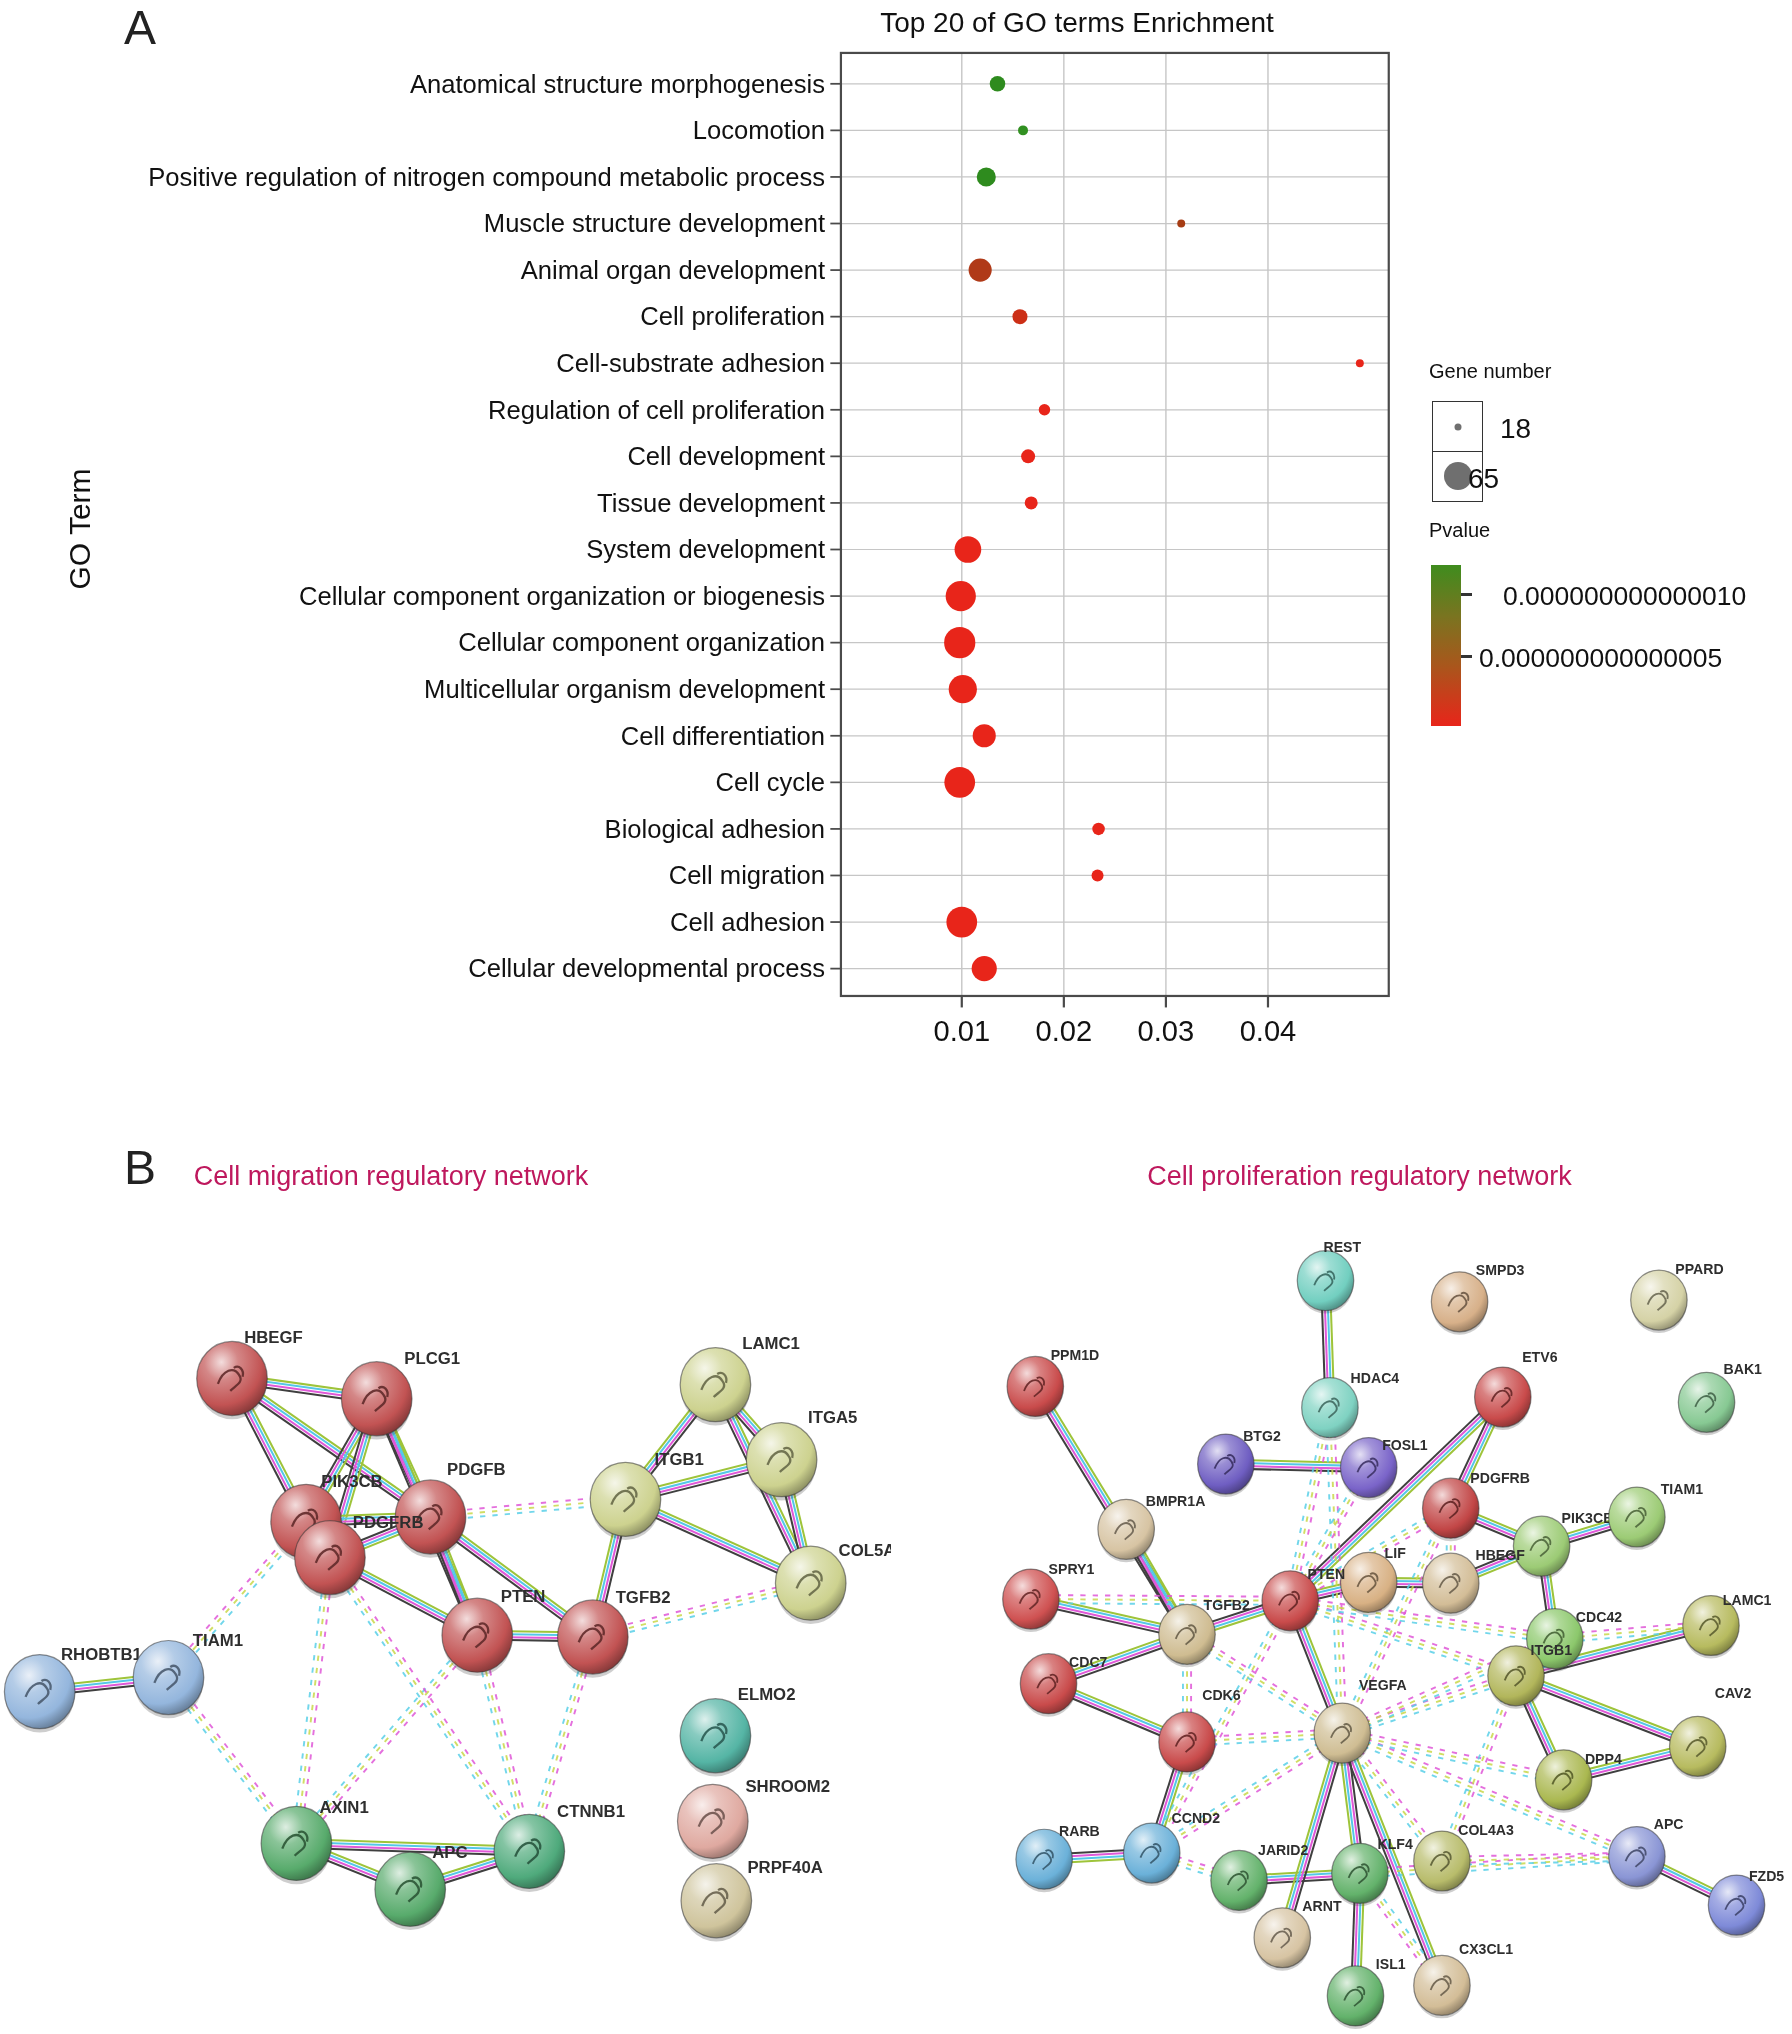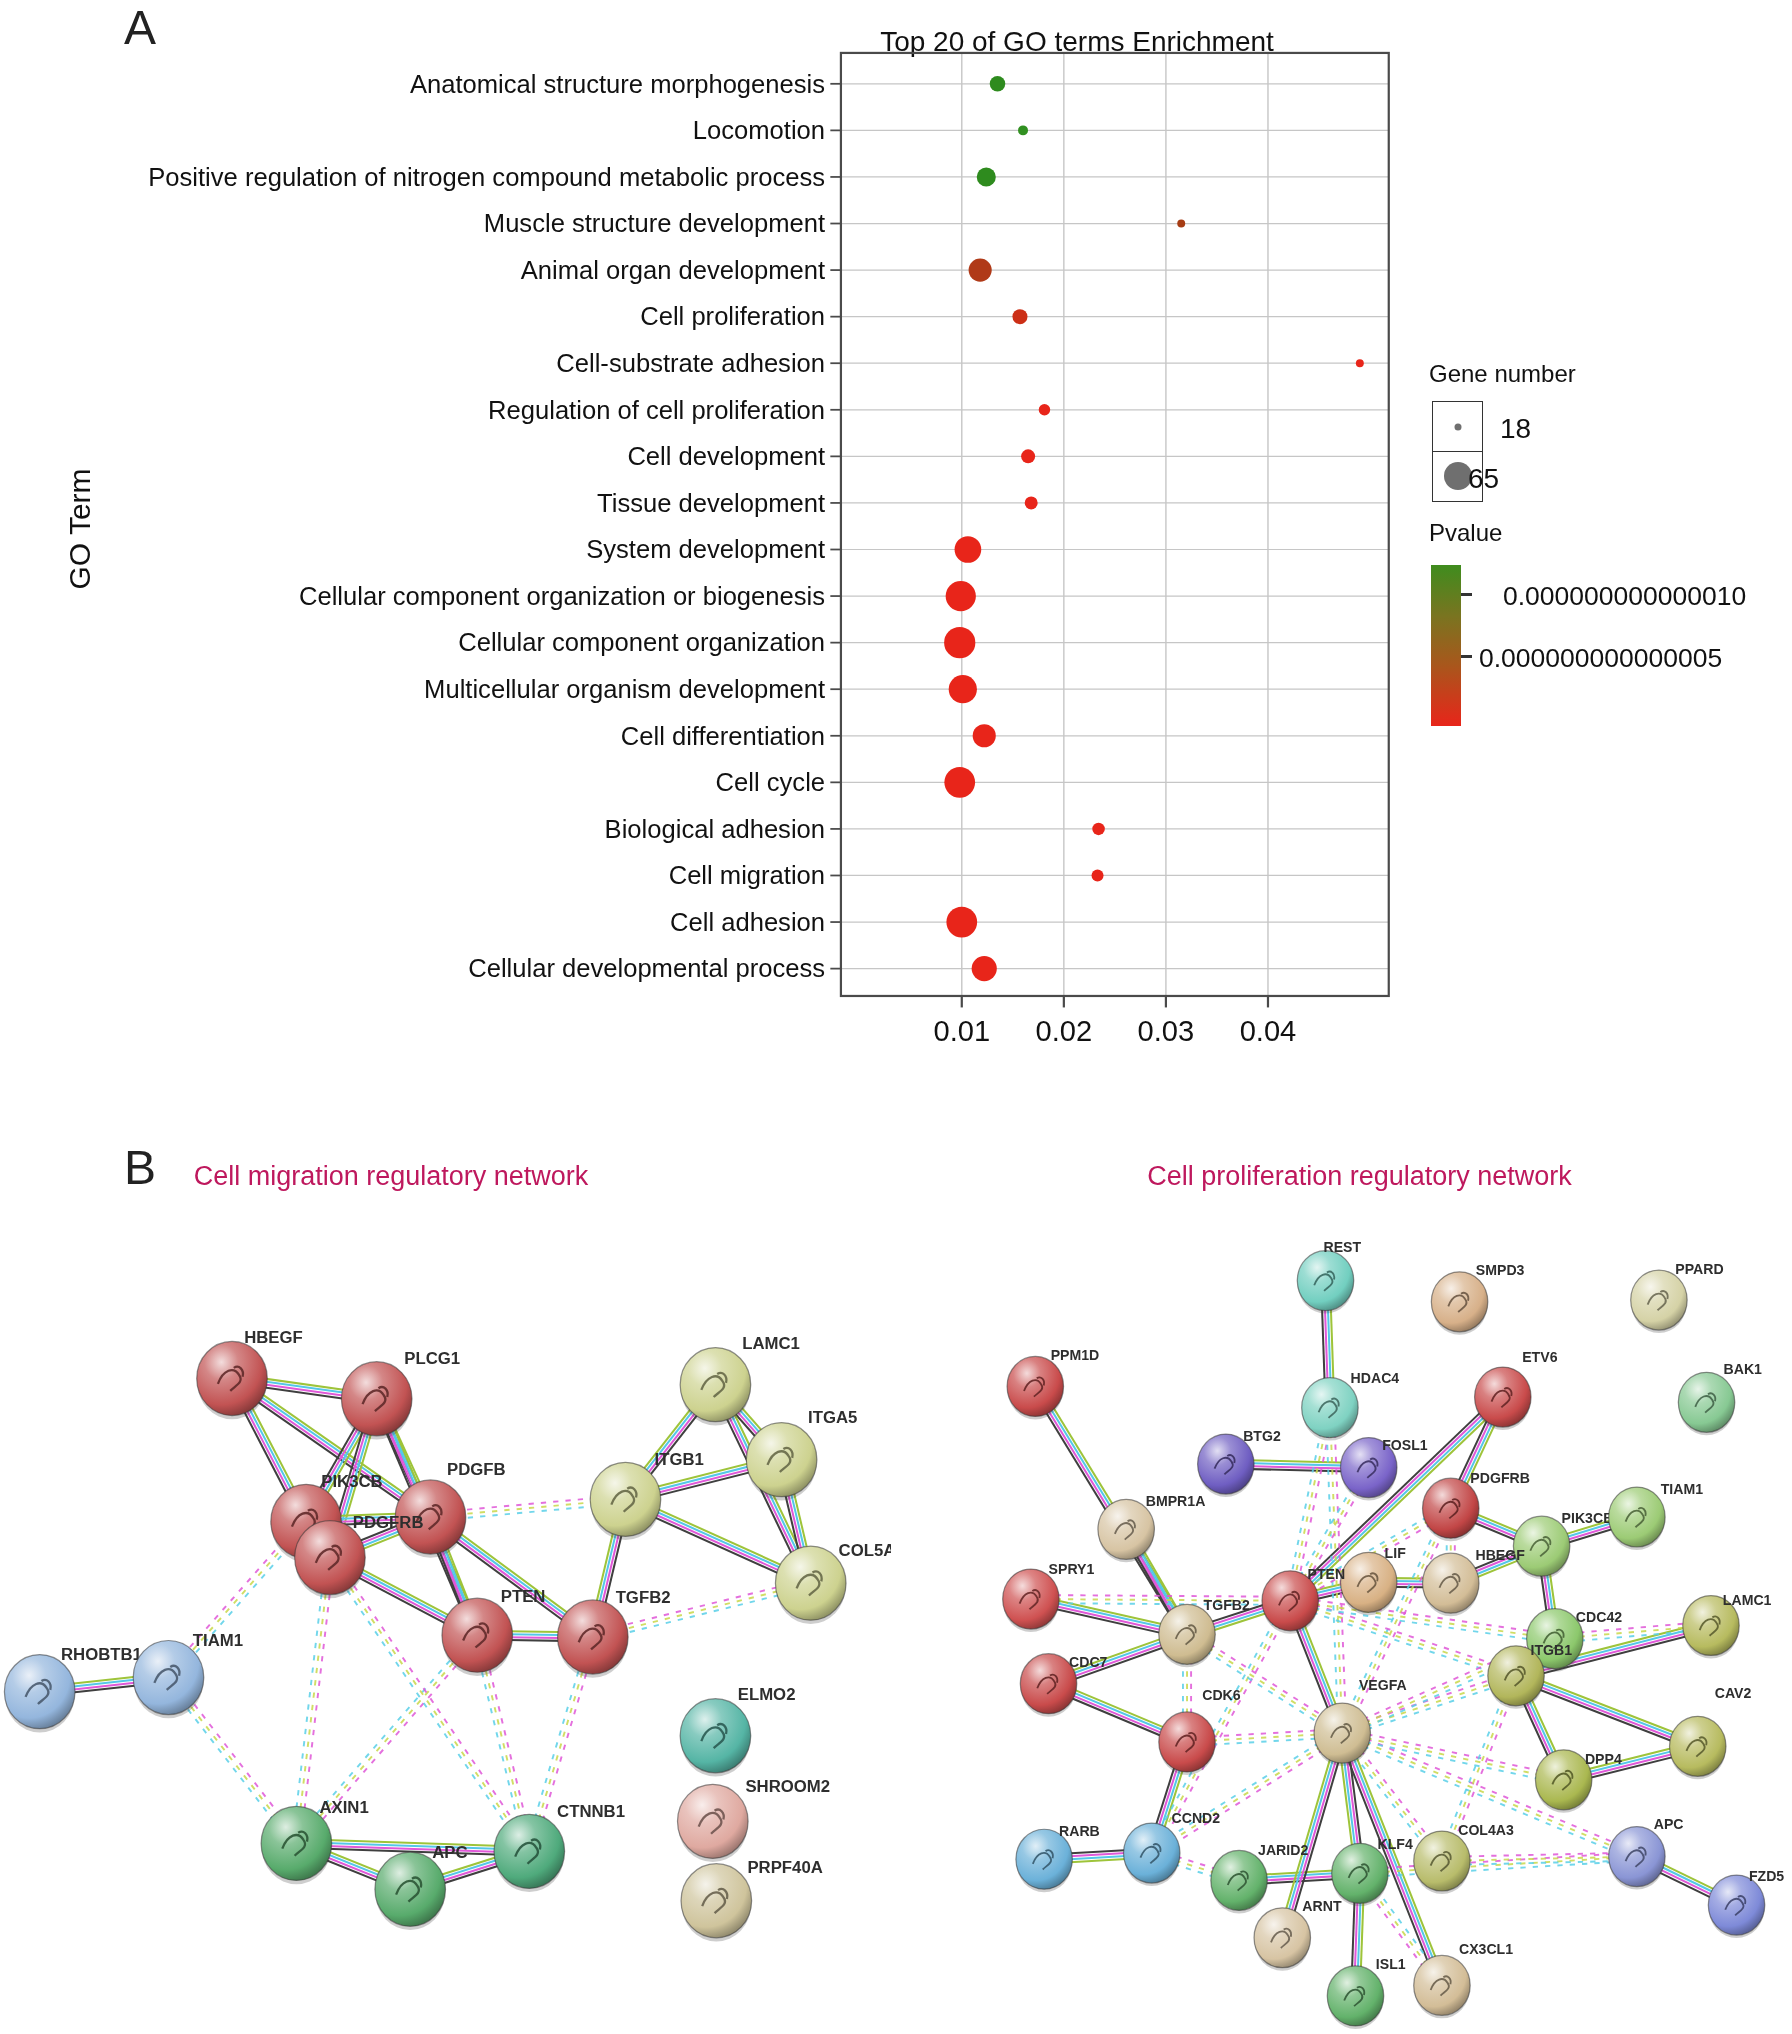--- a/index.html
+++ b/index.html
@@ -1,23 +1,23 @@
 <!DOCTYPE html>
 <html style="font-size:14px"><head>
 <meta charset="utf-8">
 <style>
   html,body{margin:0;padding:0;background:#ffffff;}
   .page{position:relative;width:1793px;height:2034px;background:#fff;overflow:hidden;
         font-family:"Liberation Sans",sans-serif;color:#1a1a1a;}
   .abs{position:absolute;}
   .panel-letter{font-size:48px;font-weight:400;color:#222;}
-  .chart-title{font-size:28px;text-align:center;color:#111;margin-top:19px;}
+  .chart-title{font-size:28px;text-align:center;color:#111;}
   .net-title{font-size:27px;text-align:center;color:#be185d;}
   .axis-label{font-size:30px;color:#111;}
-  .legend-title{font-size:24px;color:#111;}
+  .legend-title{font-size:20px;color:#111;}
   .legend-num{font-size:28px;color:#111;}
   .pv-tick{font-size:26.5px;color:#111;}
   .rot{transform:rotate(-90deg);}
   .size-box{border:1.8px solid #333;width:49px;height:99px;background:#fff;}
   .size-cell{width:49px;height:49px;box-sizing:border-box;position:relative;}
   .size-cell + .size-cell{border-top:1.8px solid #333;}
   .dot{position:absolute;border-radius:50%;background:#6f6f6f;left:50%;top:50%;transform:translate(-50%,-50%);}
   .dot-sm{width:7px;height:7px;}
   .dot-lg{width:28px;height:28px;}
   .pv-bar{width:30px;height:161px;background:linear-gradient(#3f8c1e,#7a7420 32%,#a8571c 62%,#e8251a);}

